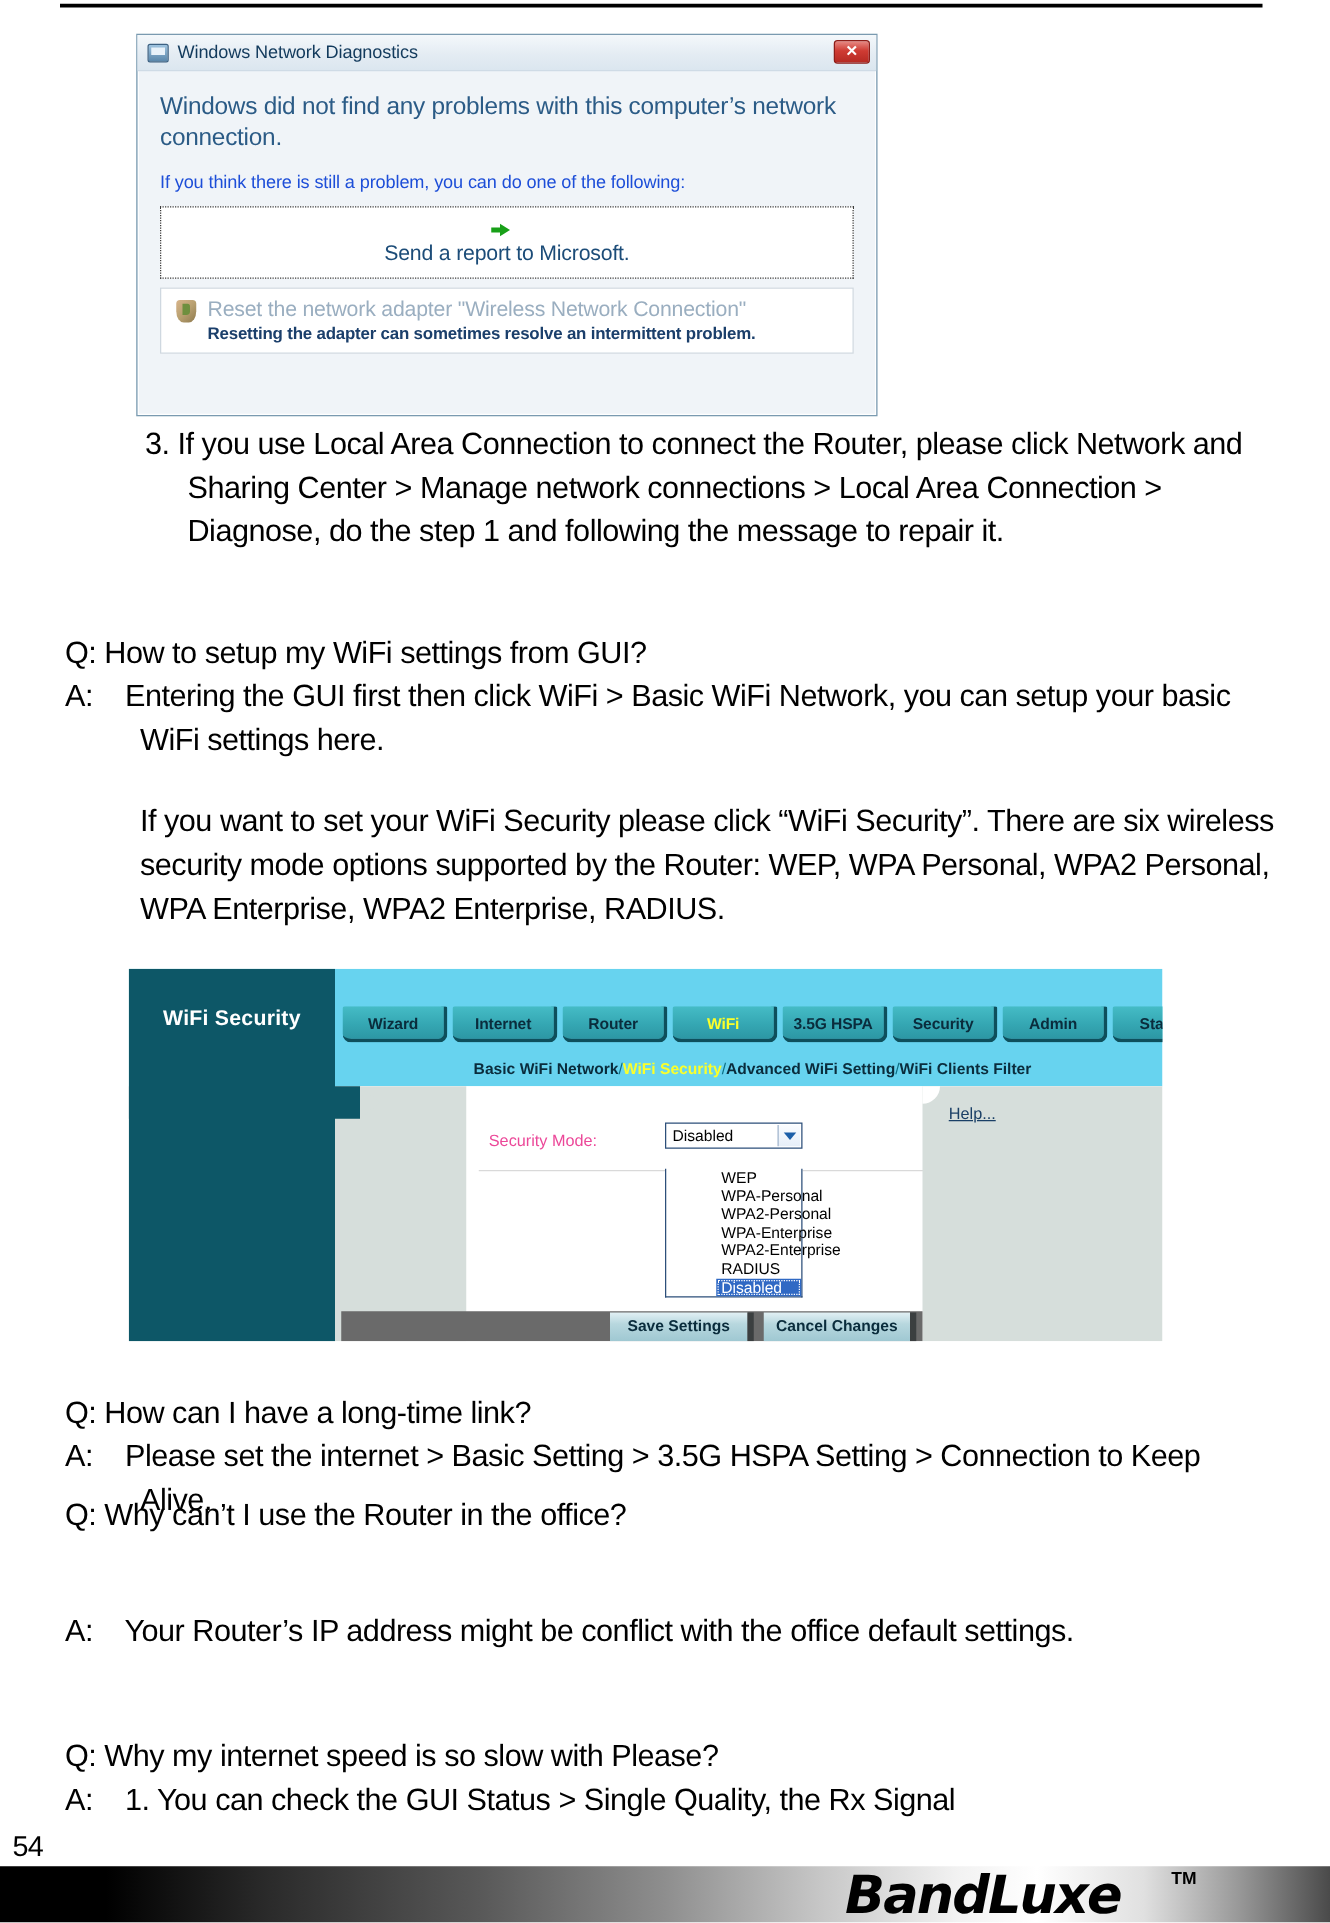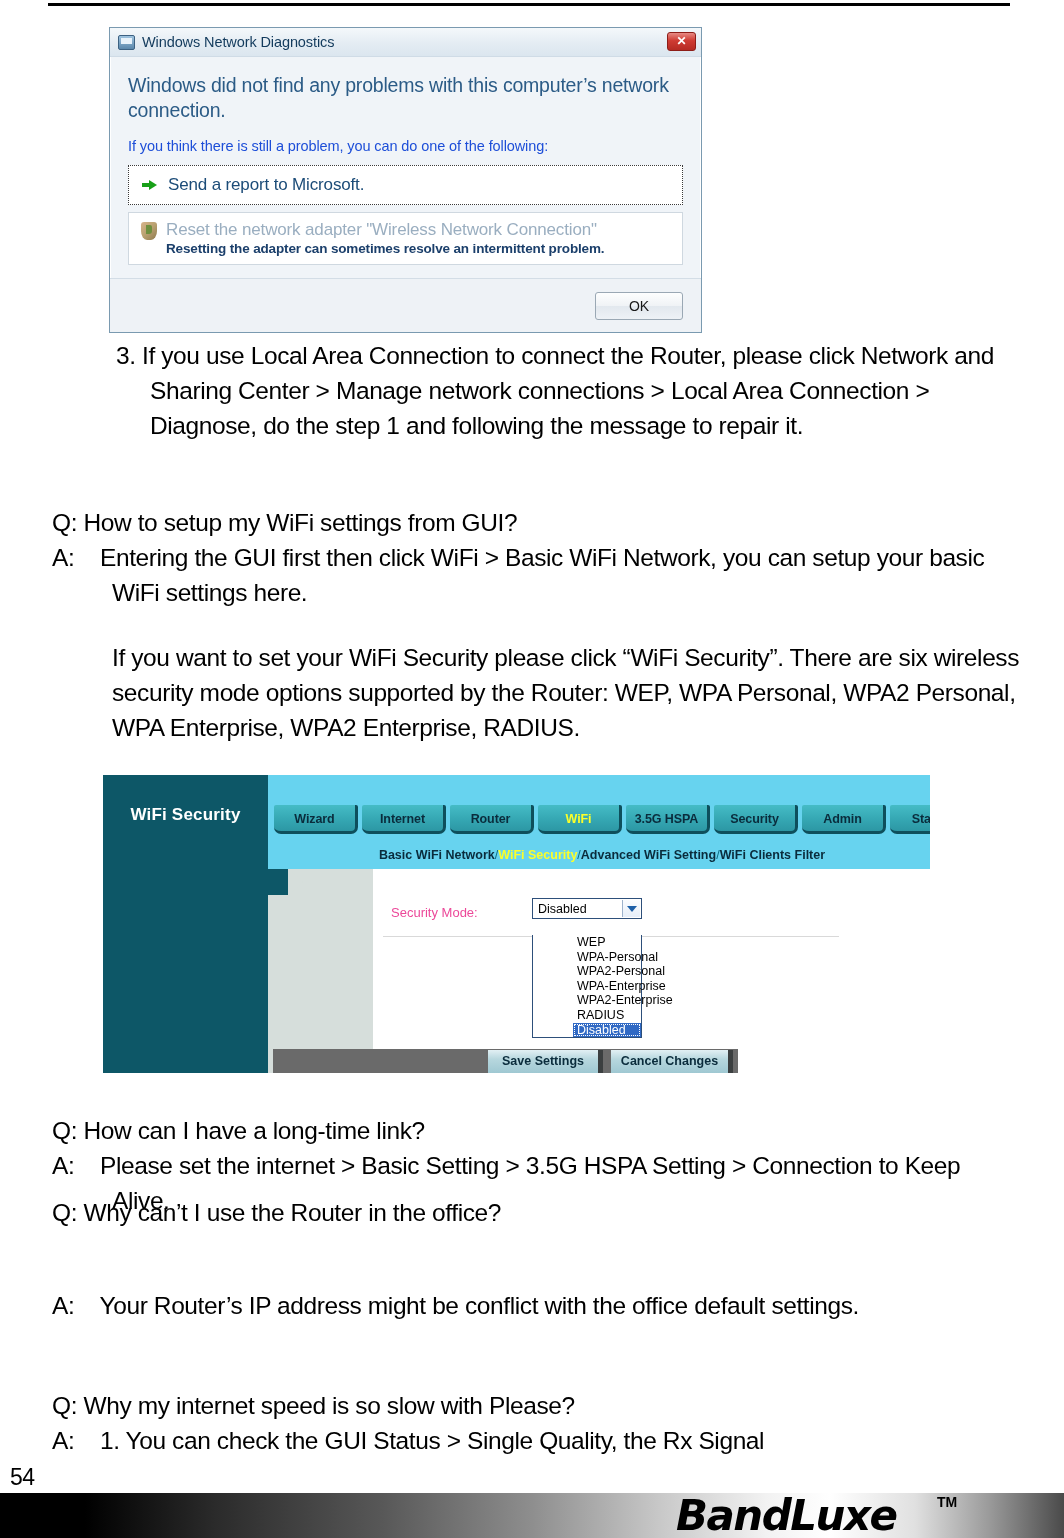--- a/index.html
+++ b/index.html
@@ -91,20 +91,21 @@
   }
   .win-option {
     display: flex;
     align-items: center;
     padding: 9px 12px;
     background: #ffffff;
     margin-bottom: 7px;
   }
   .win-option.dotted {
     border: 1px dotted #3a3a3a;
+    flex-direction: column;
   }
   .win-option.boxed {
     border: 1px solid #cfd8e0;
     align-items: flex-start;
     padding: 7px 12px 8px 12px;
   }
   .opt-arrow {
     flex: none;
     width: 18px; height: 18px;
     margin-right: 9px;
@@ -476,23 +477,20 @@
 
     <div class="win-option boxed">
       <span class="opt-shield"></span>
       <span>
         <span class="opt-main disabled">Reset the network adapter "Wireless Network Connection"</span>
         <span class="opt-sub" style="display:block">Resetting the adapter can sometimes resolve an intermittent problem.</span>
       </span>
     </div>
   </div>
 
-  <div class="win-footer">
-    <div class="win-ok">OK</div>
-  </div>
 </div>
 
 <div class="para step3">3. If you use Local Area Connection to connect the Router, please click Network and Sharing Center &gt; Manage network connections &gt; Local Area Connection &gt; Diagnose, do the step 1 and following the message to repair it.</div>
 <div class="para q1">Q: How to setup my WiFi settings from GUI?</div>
 <div class="para a1">A:    Entering the GUI first then click WiFi &gt; Basic WiFi Network, you can setup your basic WiFi settings here.</div>
 <div class="para p-sec">If you want to set your WiFi Security please click “WiFi Security”. There are six wireless security mode options supported by the Router: WEP, WPA Personal, WPA2 Personal, WPA Enterprise, WPA2 Enterprise, RADIUS.</div>
 
 <div class="gui">
 
   <div class="gui-topbar"></div>
@@ -544,20 +542,24 @@
       <li>WEP</li>
       <li>WPA-Personal</li>
       <li>WPA2-Personal</li>
       <li>WPA-Enterprise</li>
       <li>WPA2-Enterprise</li>
       <li>RADIUS</li>
       <li class="selected">Disabled</li>
     </ul>
   </div>
 
+  <div class="gui-help">
+    <div class="gui-help-round"></div>
+    <a class="gui-help-link" href="#">Help...</a>
+  </div>
 
   <div class="gui-actionbar"></div>
   <div class="gui-btn save">Save Settings</div>
   <div class="gui-btn cancel">Cancel Changes</div>
 </div>
 
 <div class="para q2">Q: How can I have a long-time link?</div>
 <div class="para a2">A:    Please set the internet &gt; Basic Setting &gt; 3.5G HSPA Setting &gt; Connection to Keep Alive.</div>
 <div class="para q3">Q: Why can’t I use the Router in the office?</div>
 <div class="para a3">A:    Your Router’s IP address might be conflict with the office default settings.</div>

